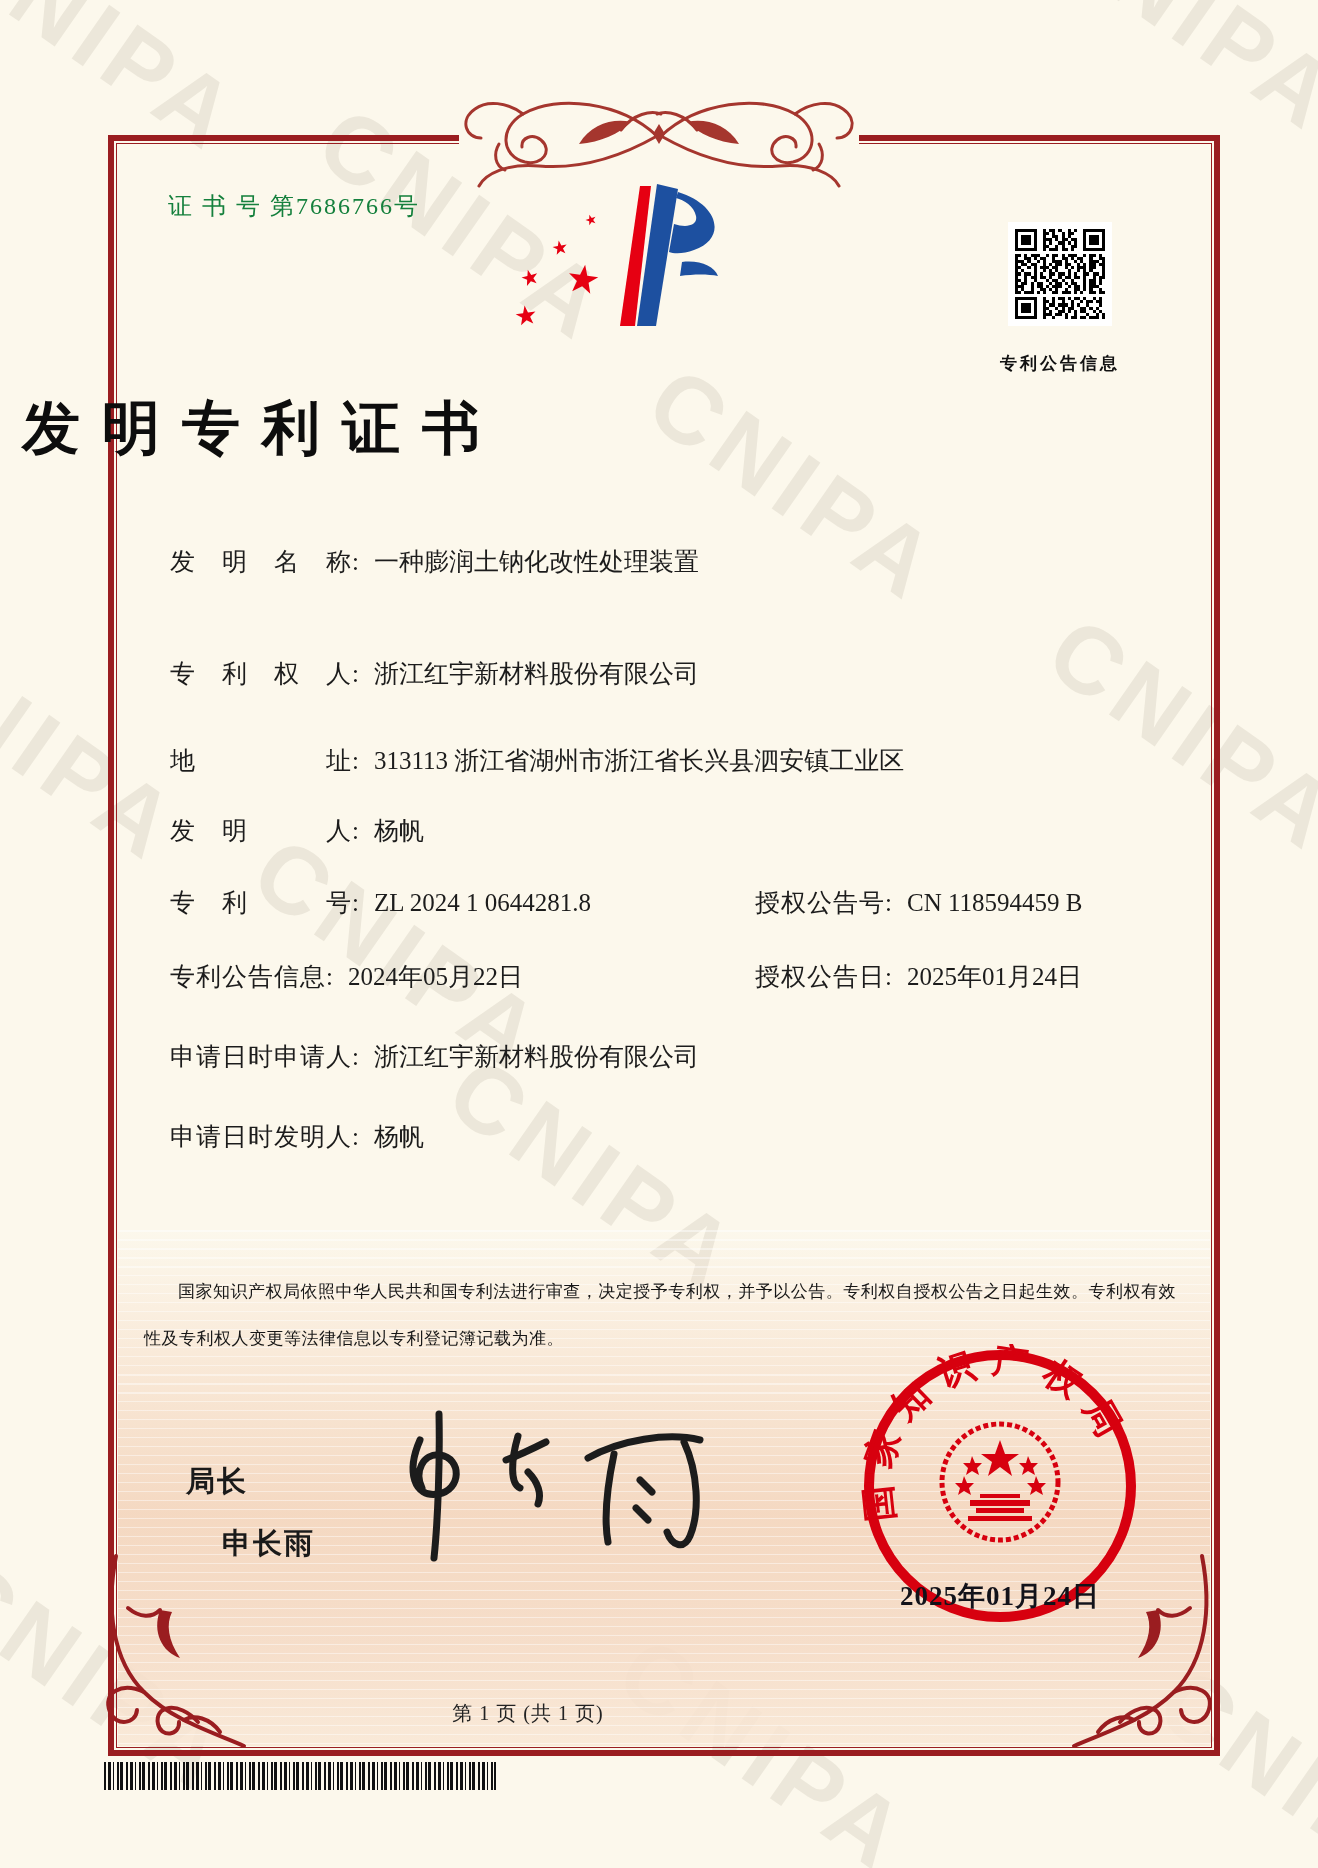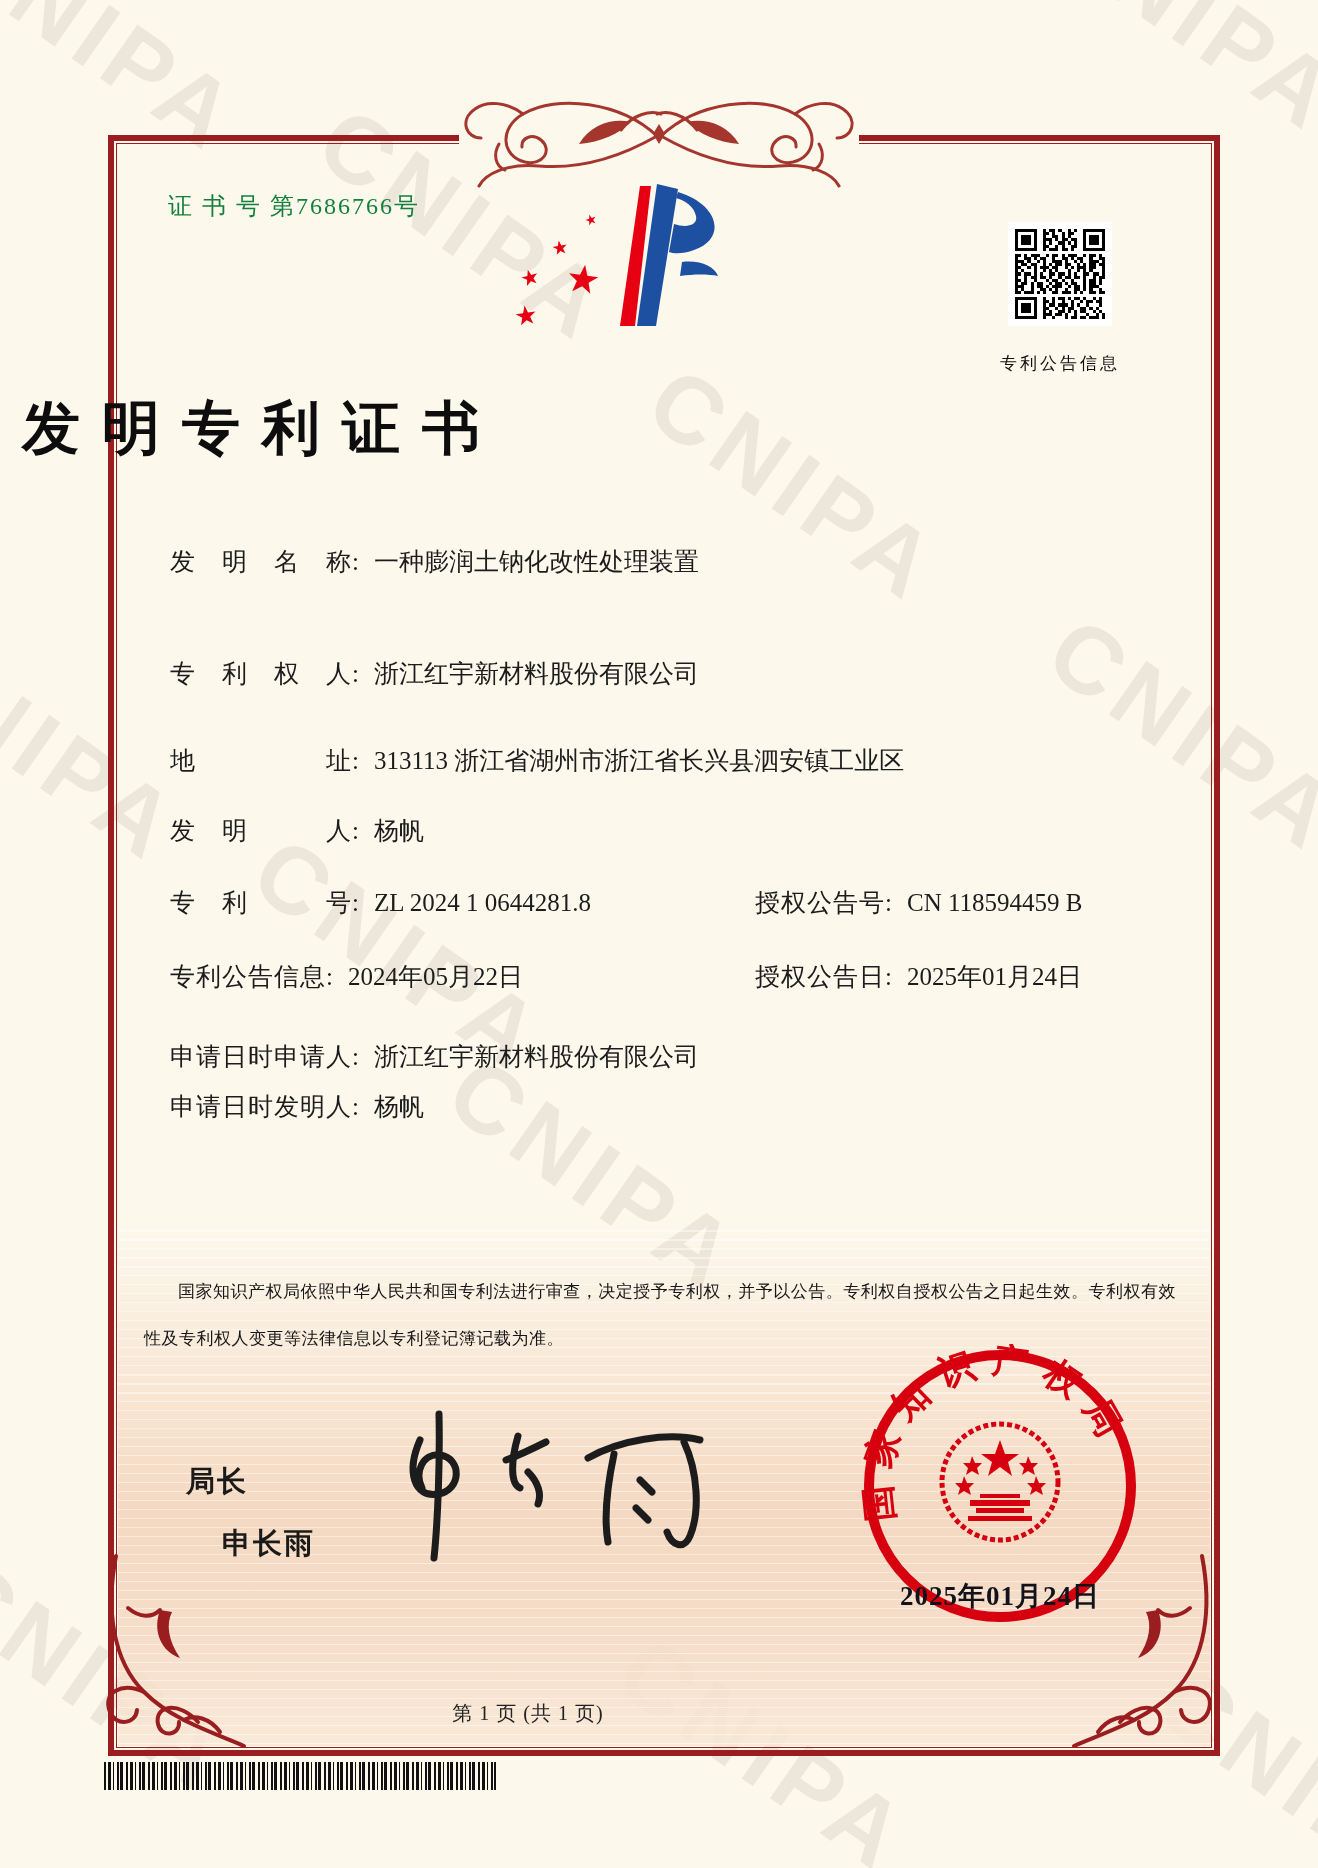--- a/index.html
+++ b/index.html
@@ -37,21 +37,21 @@
     font-size:24px;letter-spacing:2px;color:#15803d;
   }
   .logo{position:absolute;left:470px;top:176px;z-index:4;}
   .qrbox{
     position:absolute;left:1008px;top:222px;width:104px;height:104px;
     background:#fff;z-index:4;padding:0;
   }
   .qrbox svg{position:absolute;left:7px;top:7px;}
   .qrcaption{
     position:absolute;left:985px;top:352px;width:150px;z-index:4;
-    text-align:center;font-size:17px;letter-spacing:3px;color:#111;font-weight:400;
+    text-align:center;font-size:17px;letter-spacing:3px;color:#111;font-weight:700;
   }
   .title{
     position:absolute;left:0;top:390px;width:1318px;z-index:4;
     text-align:left;font-size:58px;font-weight:700;color:#0d0d0d;
     letter-spacing:22px;padding-left:22px;box-sizing:border-box;
   }
   .row{position:absolute;left:170px;z-index:4;font-size:25px;color:#1c1c1c;white-space:nowrap;}
   .row .lbl{letter-spacing:1px;margin-top:16px;}
   .row .val{margin-left:14px;}
   .row2{left:755px;}
@@ -241,21 +241,21 @@
 </div>
 <div class="row" style="top:960px;">
   <span class="lbl">专利公告信息:</span><span class="val">2024年05月22日</span>
 </div>
 <div class="row row2" style="top:960px;">
   <span class="lbl">授权公告日:</span><span class="val">2025年01月24日</span>
 </div>
 <div class="row" style="top:1040px;">
   <span class="lbl">申请日时申请人:</span><span class="val">浙江红宇新材料股份有限公司</span>
 </div>
-<div class="row" style="top:1090px;">
+<div class="row" style="top:1120px;">
   <span class="lbl">申请日时发明人:</span><span class="val">杨帆</span>
 </div>
 
 <div class="statement">
   <span>国家知识产权局依照中华人民共和国专利法进行审查，决定授予专利权，并予以公告。</span><span>专利权自授权公告之日起生效。专利权有效性及专利权人变更等法律信息以专利登记簿记载为准。</span>
 </div>
 
 <div class="signer" style="top:1462px;">局长</div>
 <div class="signer" style="top:1524px;margin-left:36px;">申长雨</div>
 

